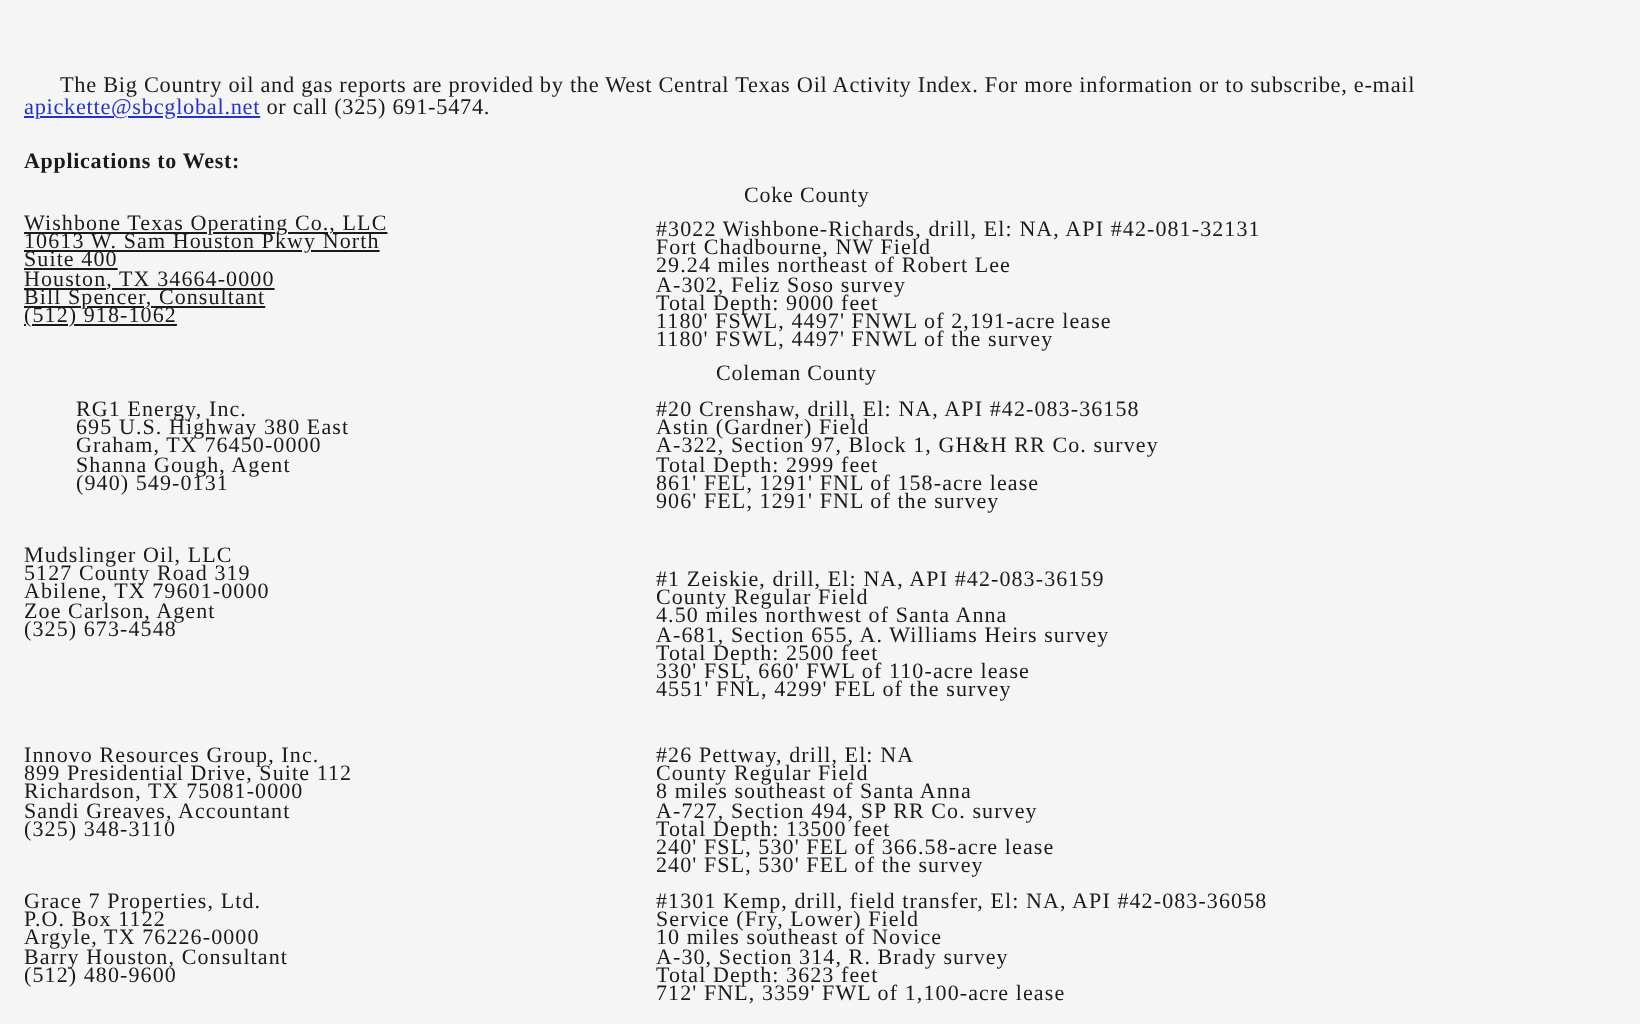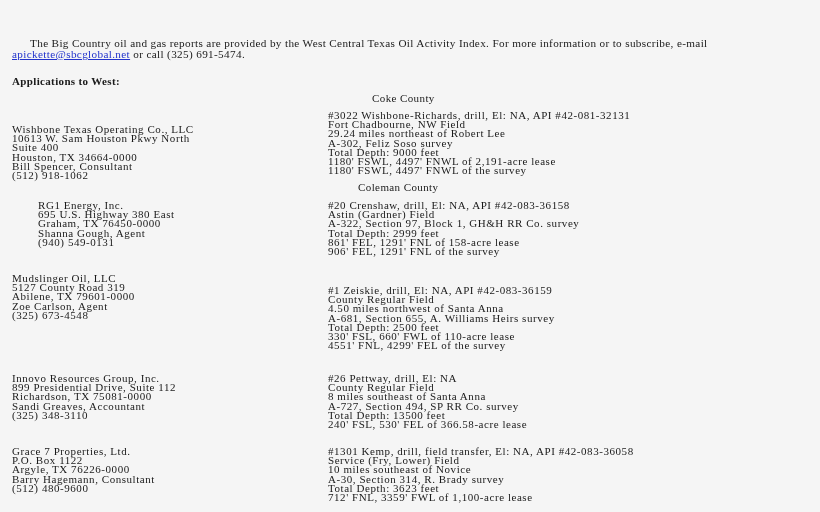--- a/index.html
+++ b/index.html
@@ -36,21 +36,21 @@
 
 <div class="intro">
   <span class="indent"></span><span>The Big Country oil and gas reports are provided by the West Central Texas Oil Activity Index. For more information or to subscribe, e-mail </span><a>apickette@sbcglobal.net</a><span> or call (325) 691-5474.</span>
 </div>
 
 <div class="section-title">Applications to West:</div>
 
 <div class="county" style="left:372px; top:93px;">Coke County</div>
 <div class="county" style="left:358px; top:182px;">Coleman County</div>
 
-<div class="block left" style="top:125px;">
+<div class="block left" style="top:108px;text-decoration:underline;">
   <span class="line">Wishbone Texas Operating Co., LLC</span>
   <span class="line">10613 W. Sam Houston Pkwy North</span>
   <span class="line">Suite 400</span>
   <span class="line">Houston, TX 34664-0000</span>
   <span class="line">Bill Spencer, Consultant</span>
   <span class="line">(512) 918-1062</span>
 </div>
 <div class="block right" style="top:111px;">
   <span class="line">#3022 Wishbone-Richards, drill, El: NA, API #42-081-32131</span>
   <span class="line">Fort Chadbourne, NW Field</span>
@@ -101,27 +101,28 @@
   <span class="line">Sandi Greaves, Accountant</span>
   <span class="line">(325) 348-3110</span>
 </div>
 <div class="block right" style="top:374px;">
   <span class="line">#26 Pettway, drill, El: NA</span>
   <span class="line">County Regular Field</span>
   <span class="line">8 miles southeast of Santa Anna</span>
   <span class="line">A-727, Section 494, SP RR Co. survey</span>
   <span class="line">Total Depth: 13500 feet</span>
   <span class="line">240' FSL, 530' FEL of 366.58-acre lease</span>
+  <span class="line">240' FSL, 530' FEL of the survey</span>
 </div>
 
 <div class="block left" style="top:447px;">
   <span class="line">Grace 7 Properties, Ltd.</span>
   <span class="line">P.O. Box 1122</span>
   <span class="line">Argyle, TX 76226-0000</span>
-  <span class="line">Barry Hagemann, Consultant</span>
+  <span class="line">Barry Houston, Consultant</span>
   <span class="line">(512) 480-9600</span>
 </div>
 <div class="block right" style="top:447px;">
   <span class="line">#1301 Kemp, drill, field transfer, El: NA, API #42-083-36058</span>
   <span class="line">Service (Fry, Lower) Field</span>
   <span class="line">10 miles southeast of Novice</span>
   <span class="line">A-30, Section 314, R. Brady survey</span>
   <span class="line">Total Depth: 3623 feet</span>
   <span class="line">712' FNL, 3359' FWL of 1,100-acre lease</span>
 </div>

